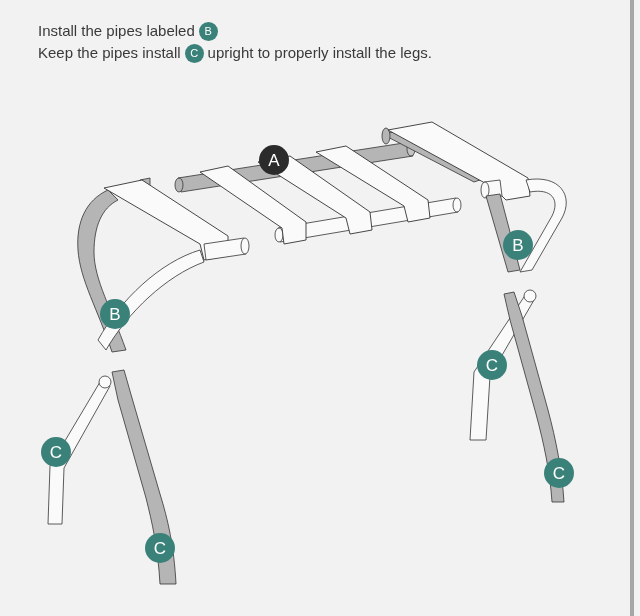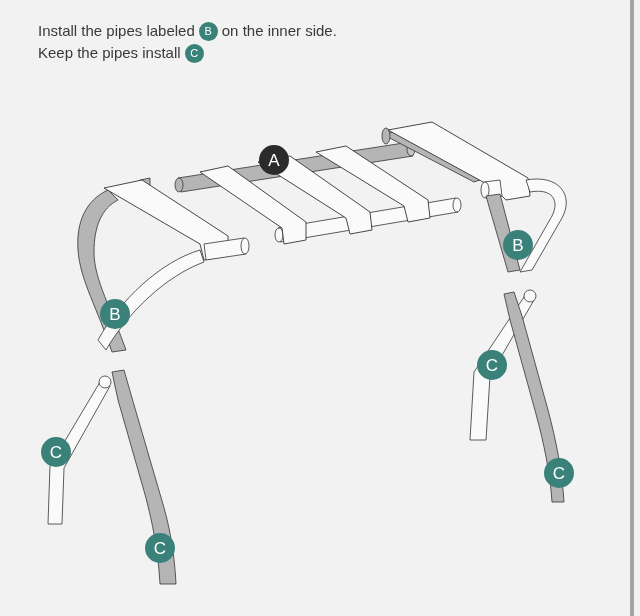--- a/index.html
+++ b/index.html
@@ -29,25 +29,25 @@
 </style>
 </head>
 <body>
 
 <div class="right-bar"></div>
 
 <div class="instructions">
   <div class="line">
     <span>Install the pipes labeled</span>
     <span class="badge">B</span>
-    <span>on the inner side.</span>
   </div>
   <div class="line">
     <span>Keep the pipes install</span>
     <span class="badge">C</span>
+    <span>upright to properly install the legs.</span>
   </div>
 </div>
 
 <svg class="diagram" width="640" height="616" viewBox="0 0 640 616">
 
   <g>
     <path d="M178 178 L410 142 L413 156 L181 192 Z" fill="#b5b5b5" stroke="#333" stroke-width="0.8"></path>
     <ellipse cx="179" cy="185" rx="4" ry="7" fill="#b5b5b5" stroke="#333" stroke-width="0.8"></ellipse>
     <ellipse cx="411" cy="149" rx="4" ry="7" fill="#c4c4c4" stroke="#333" stroke-width="0.8"></ellipse>
   </g>

